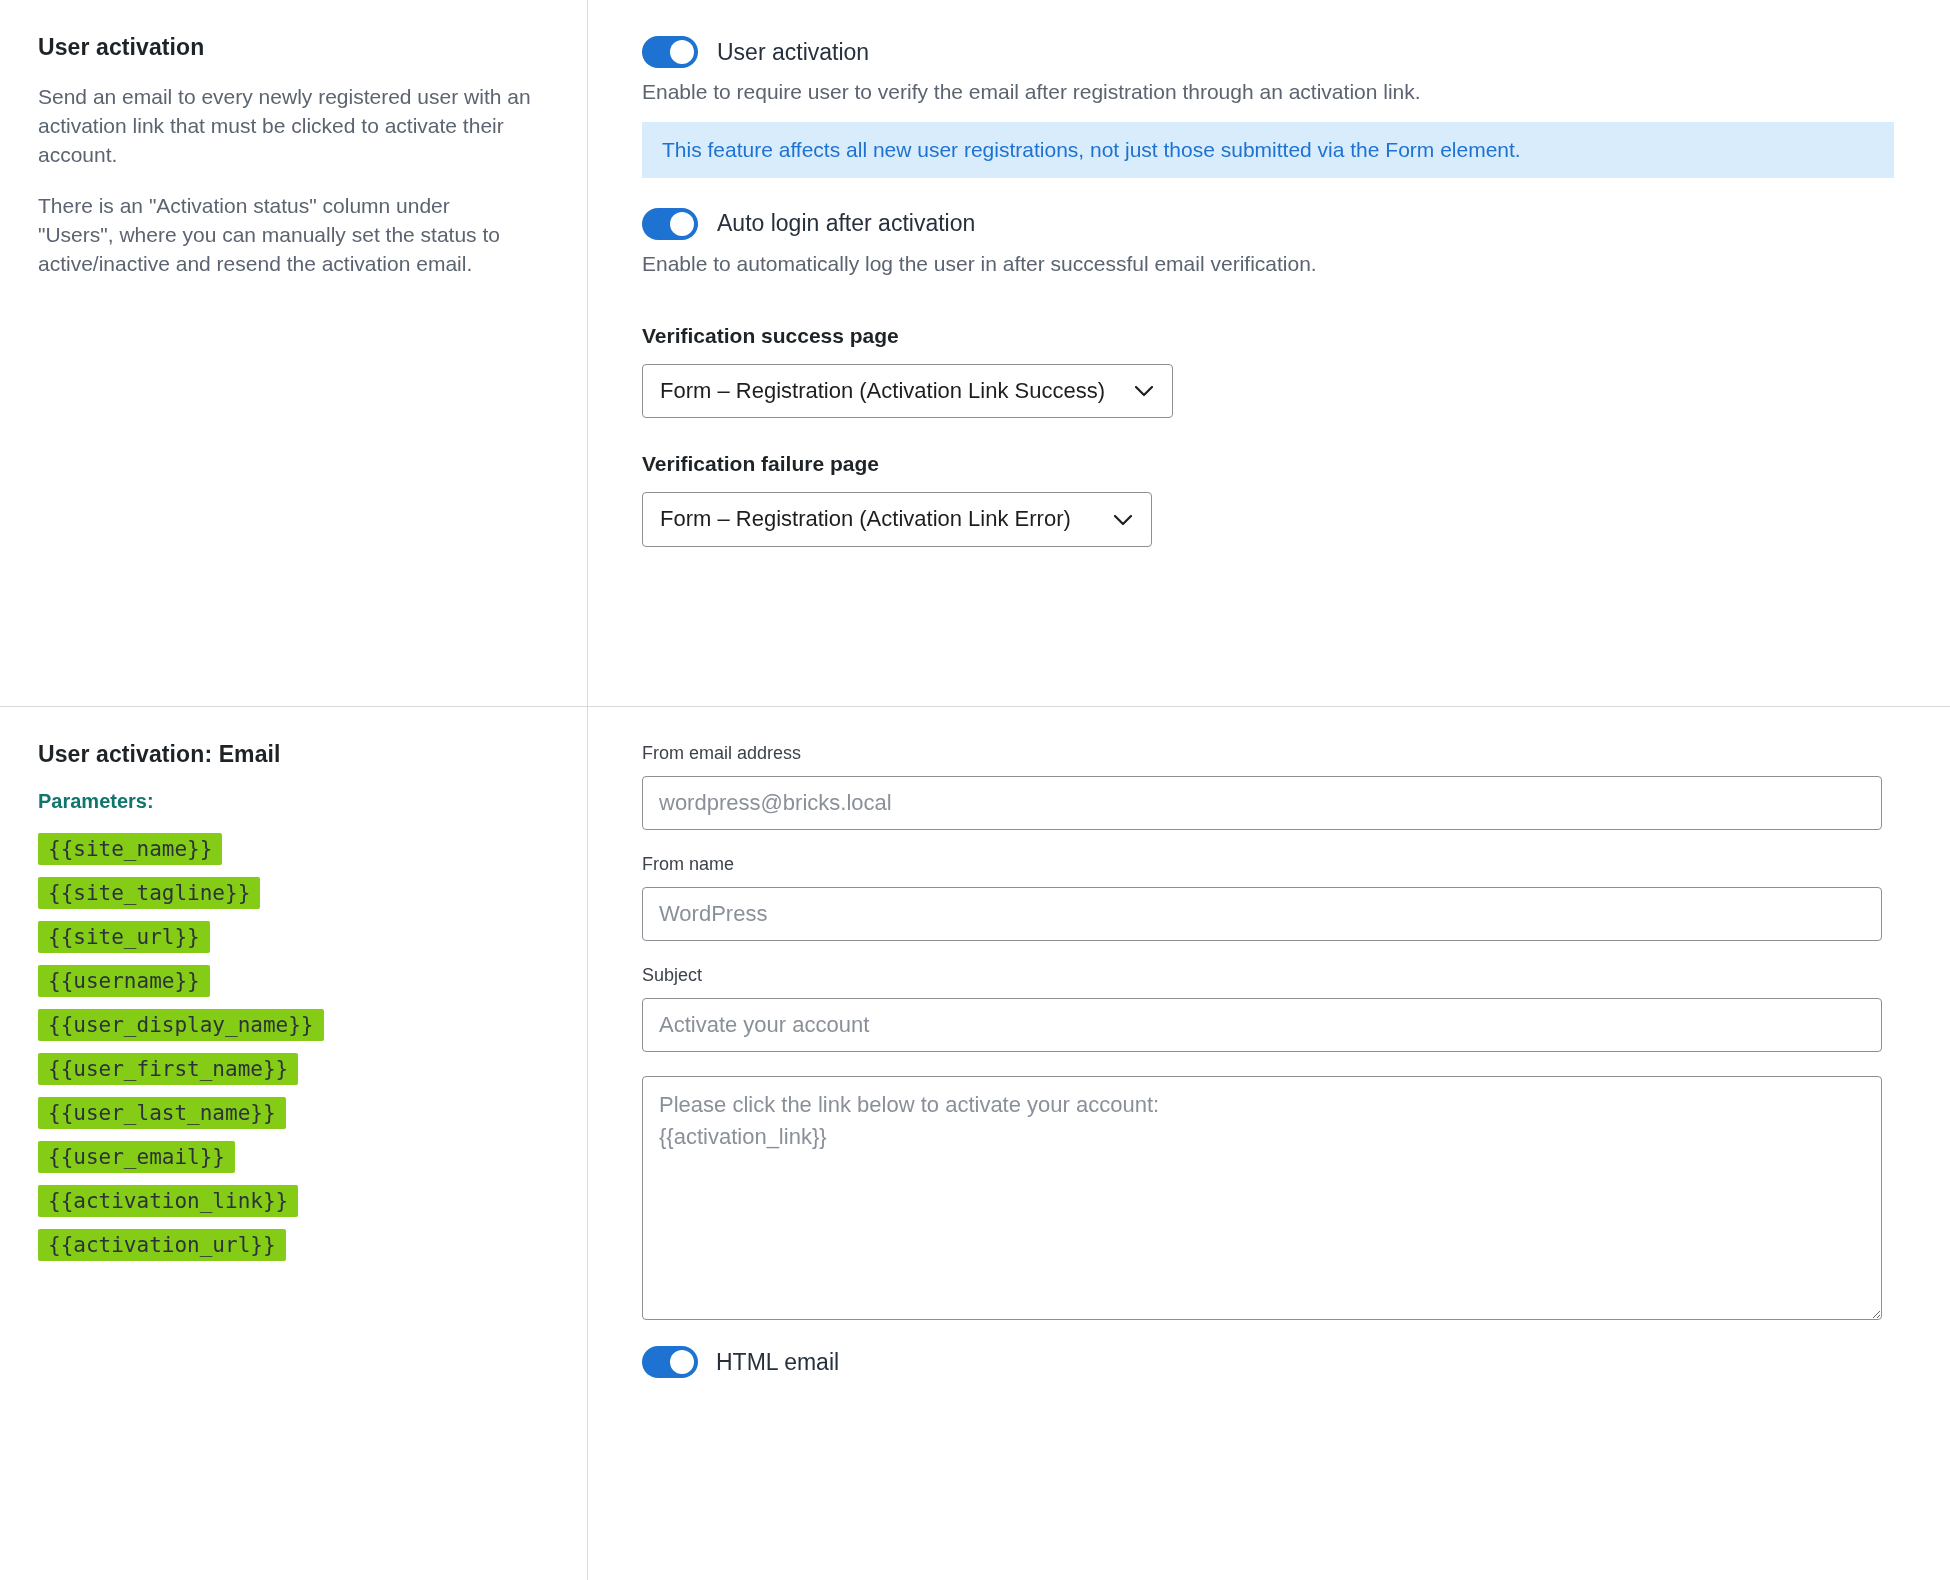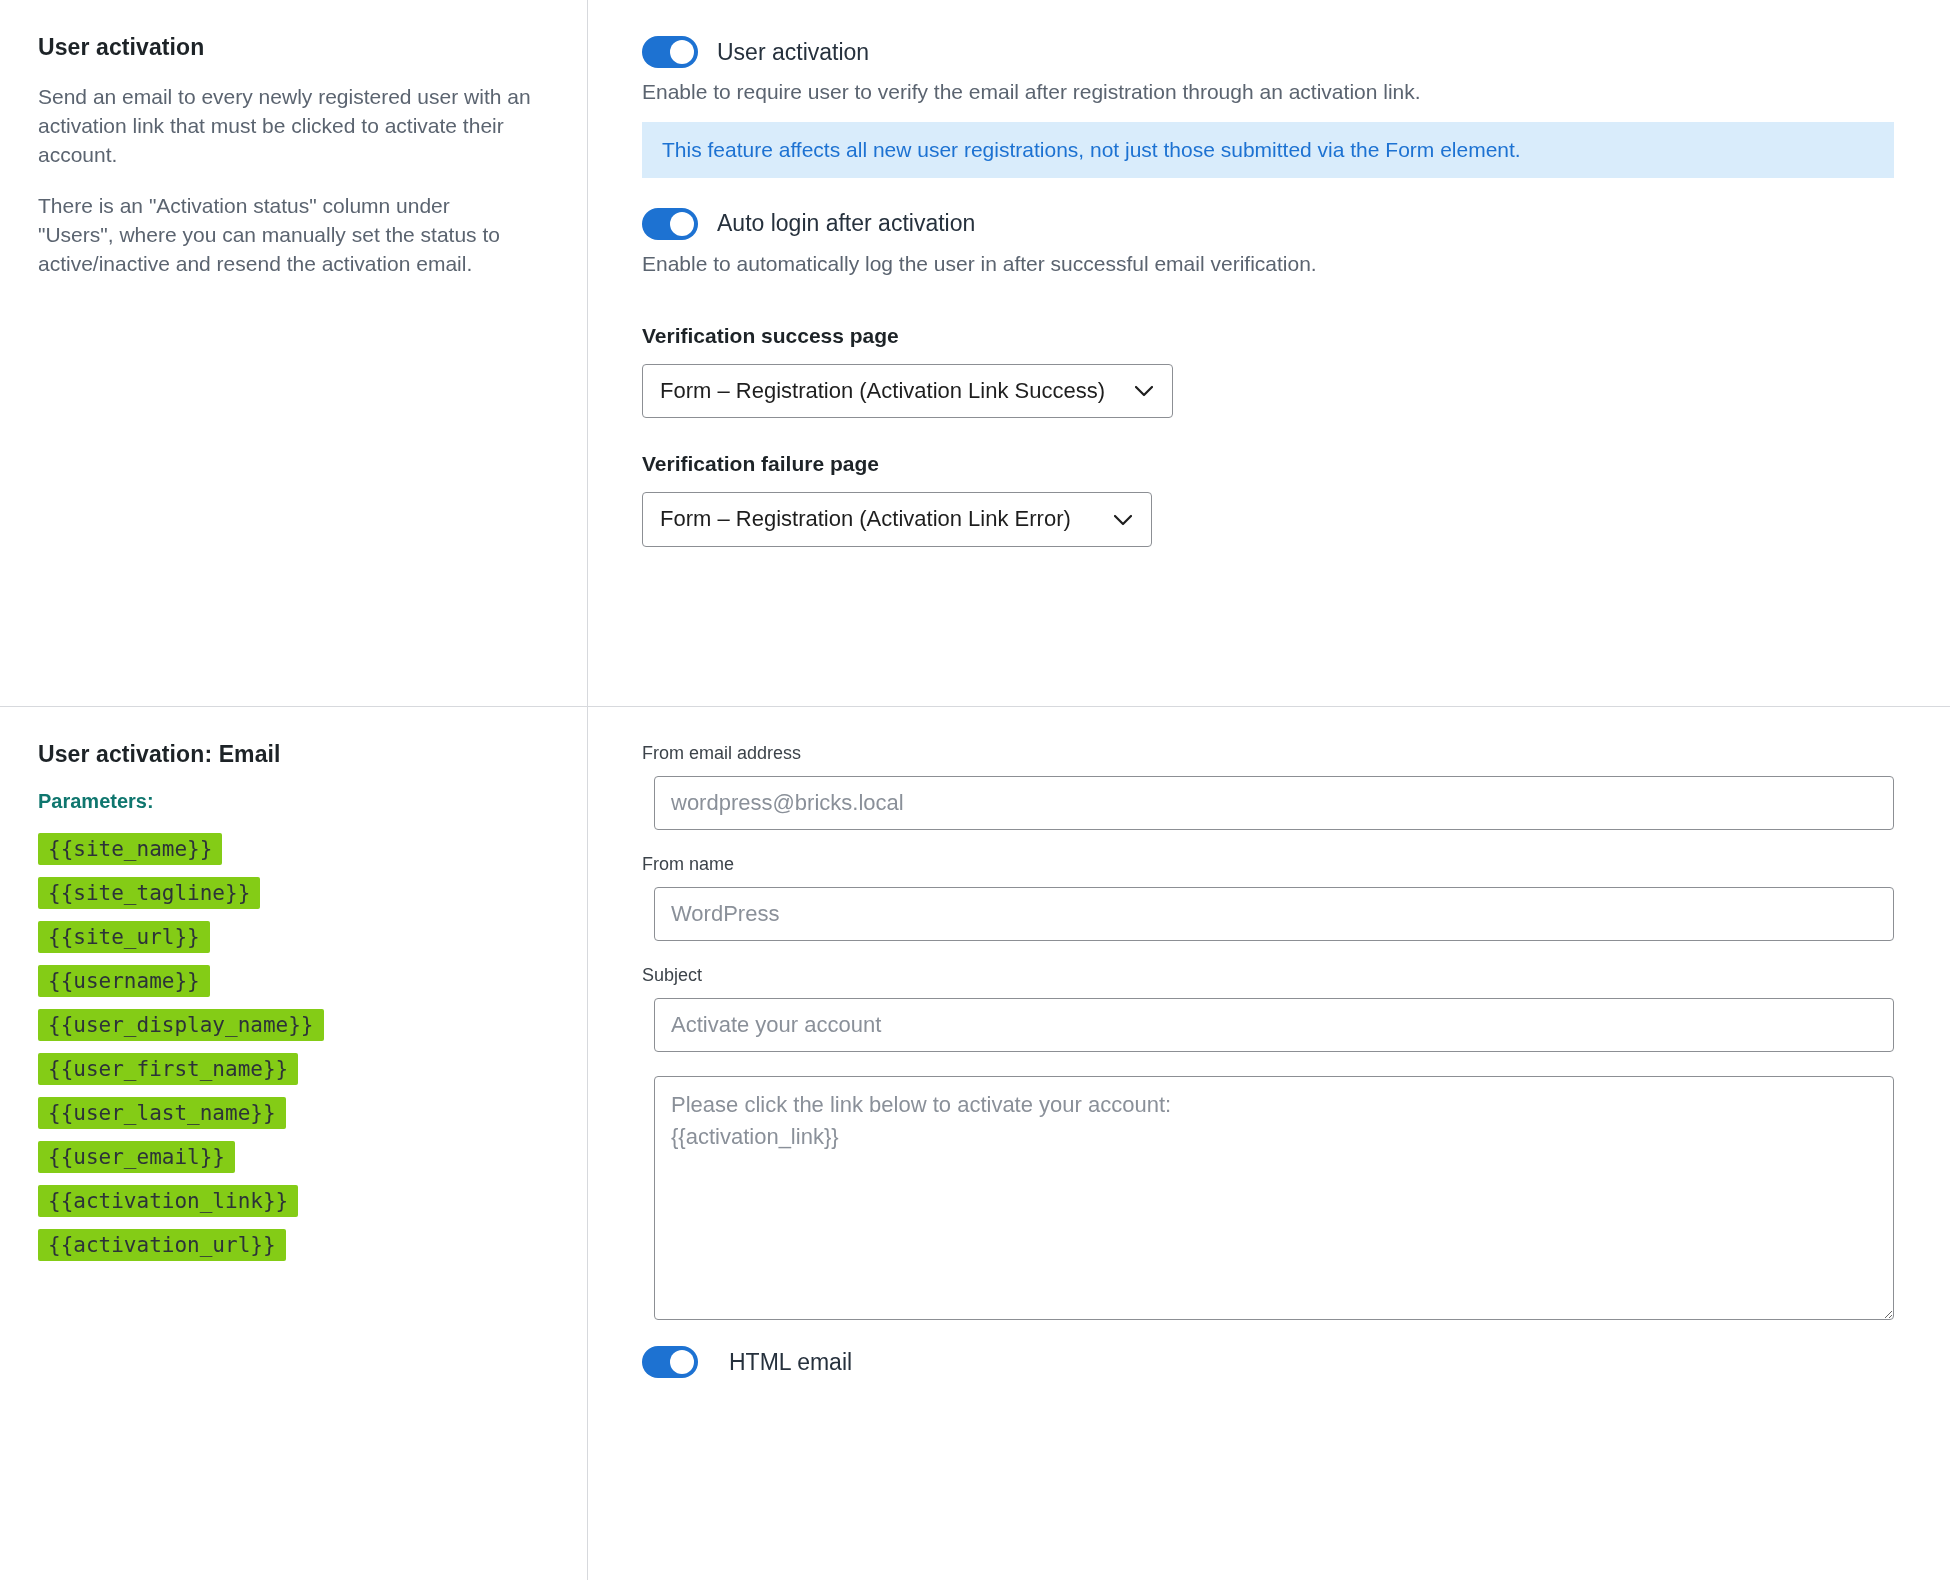--- a/index.html
+++ b/index.html
@@ -179,34 +179,33 @@
   .text-input {
     display: block;
     width: 1240px;
     font-family: "Liberation Sans", sans-serif;
     font-size: 22px;
     color: #1e1e1e;
     background: #ffffff;
     border: 1px solid #8c8f94;
     border-radius: 4px;
     padding: 13px 16px;
-    margin-left: 12px;
   }
   .text-input::placeholder { color: #8a9099; opacity: 1; }
   textarea.text-input {
     height: 244px;
     resize: vertical;
     line-height: 1.45;
     padding-top: 12px;
   }
 
   .html-toggle-row {
     display: flex;
     align-items: center;
-    gap: 31px;
+    gap: 18px;
     margin-top: 26px;
   }
 </style>
 </head>
 <body>
 
 <div class="page">
 
   <div class="section section-top">
 

